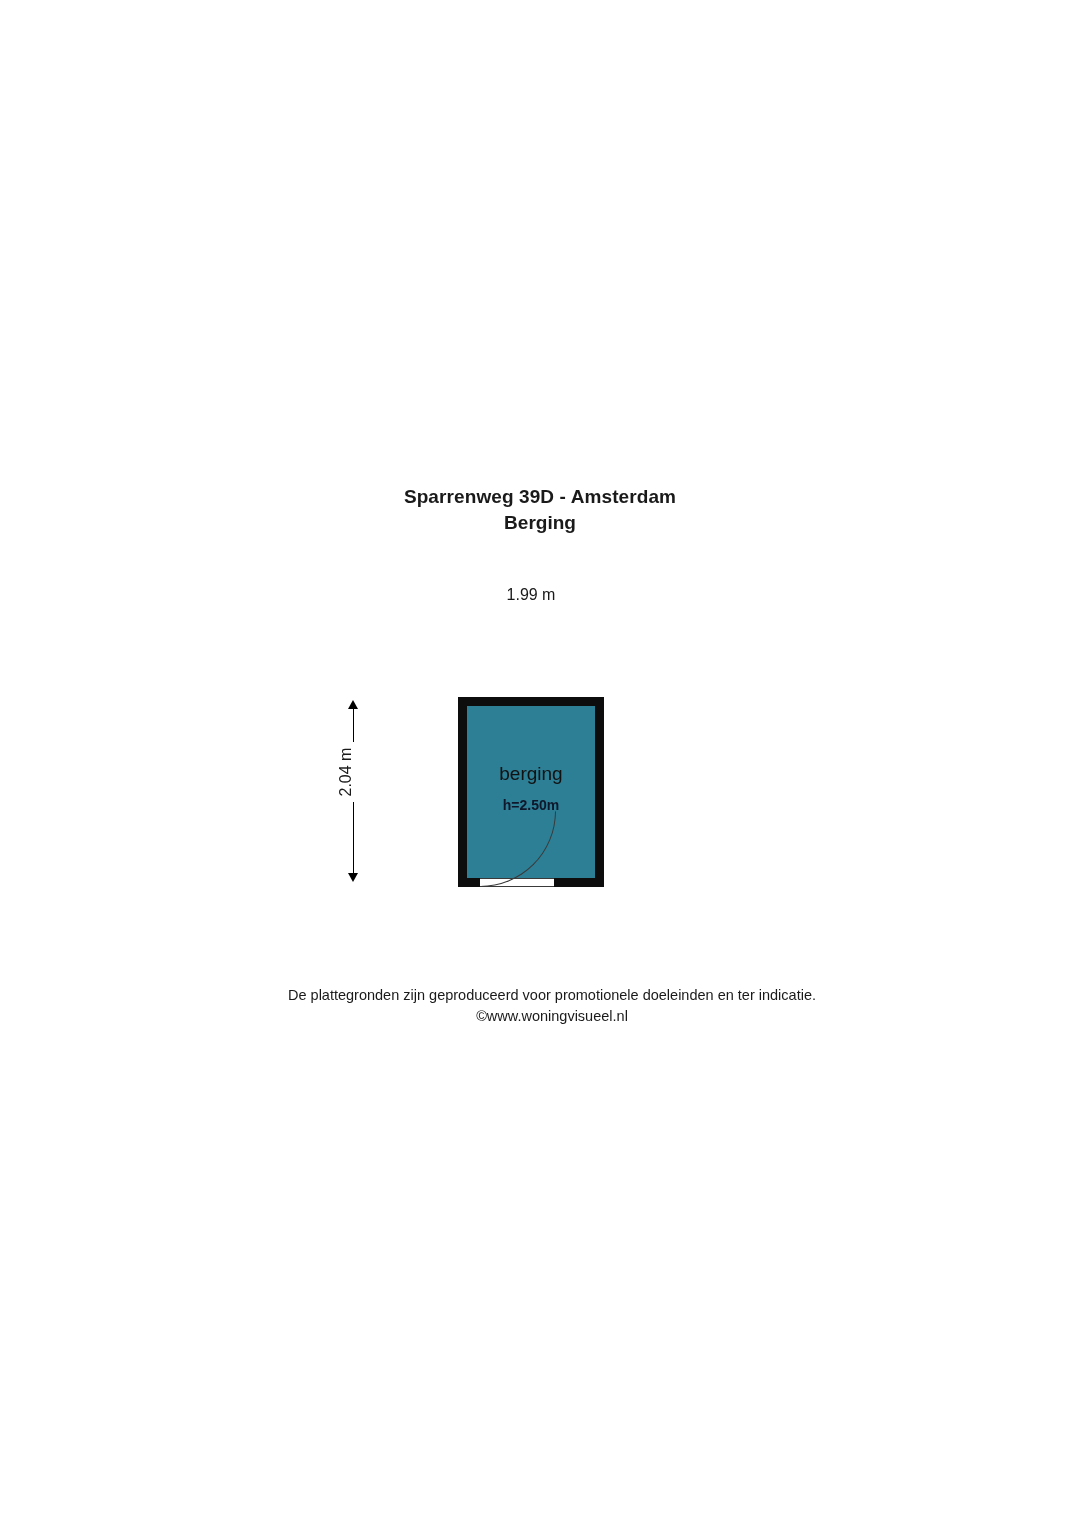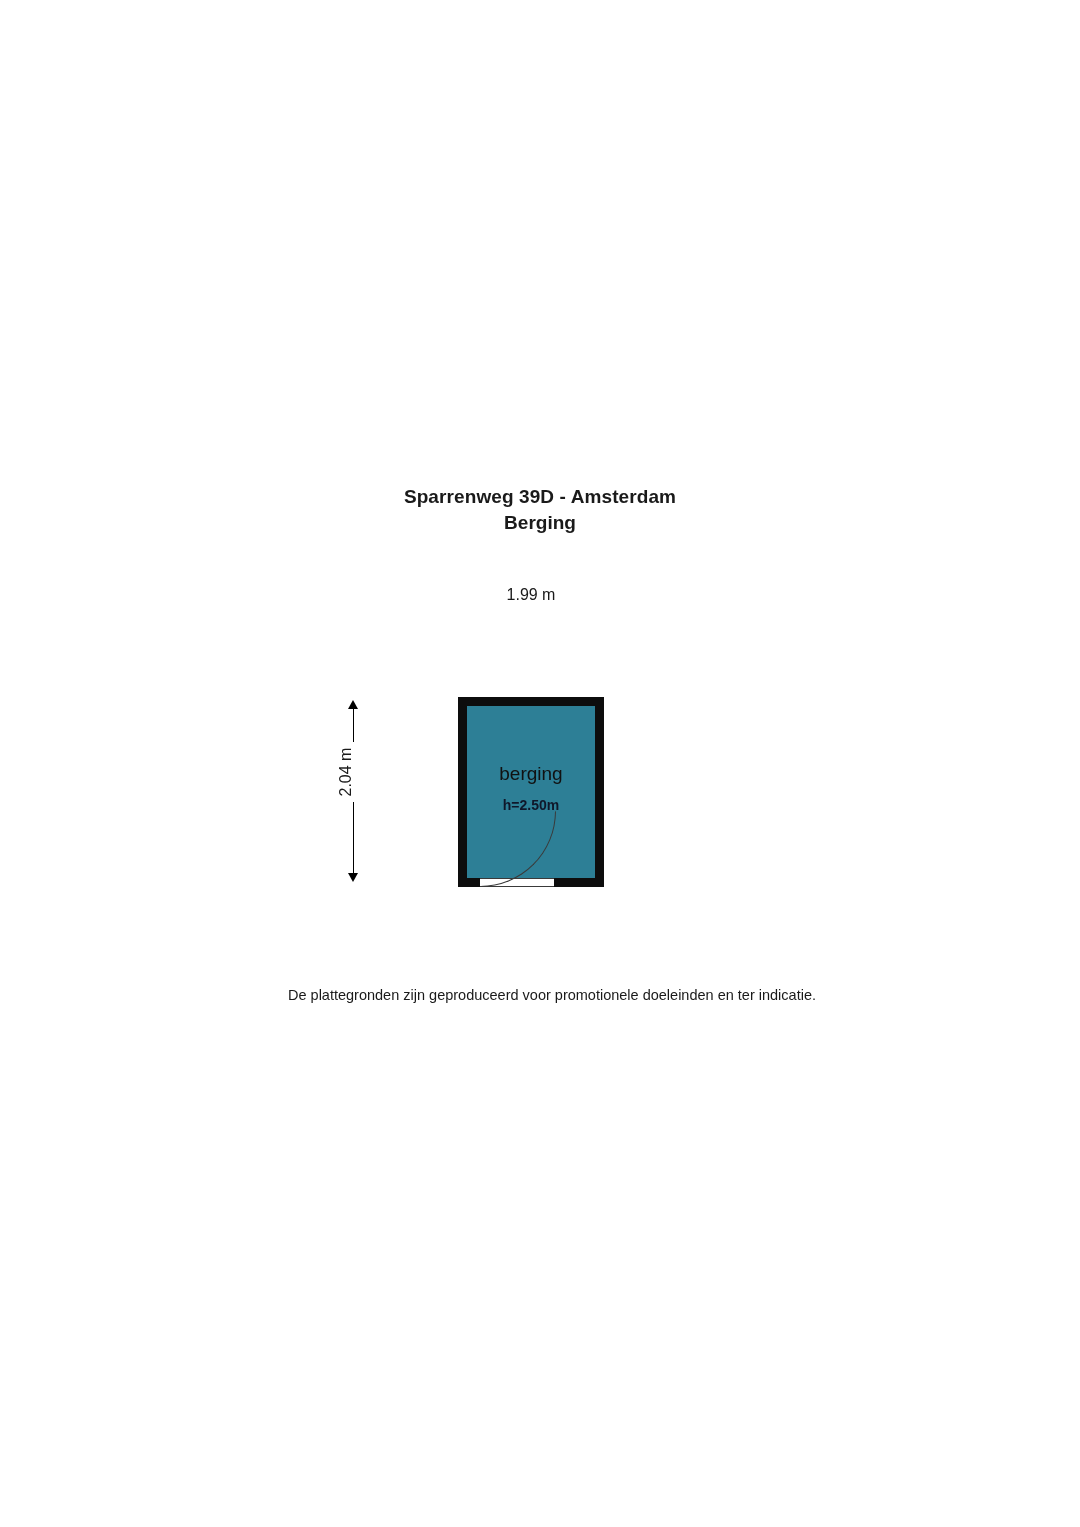--- a/index.html
+++ b/index.html
@@ -262,13 +262,14 @@
     <div class="door-gap"></div>
   </div>
   <div class="door-swing">
     <div class="arc"></div>
 
   </div>
 </div>
 
 <div class="footer">
   <div>De plattegronden zijn geproduceerd voor promotionele doeleinden en ter indicatie.</div>
+  <div>©www.woningvisueel.nl</div>
 </div>
 
 </body></html>

